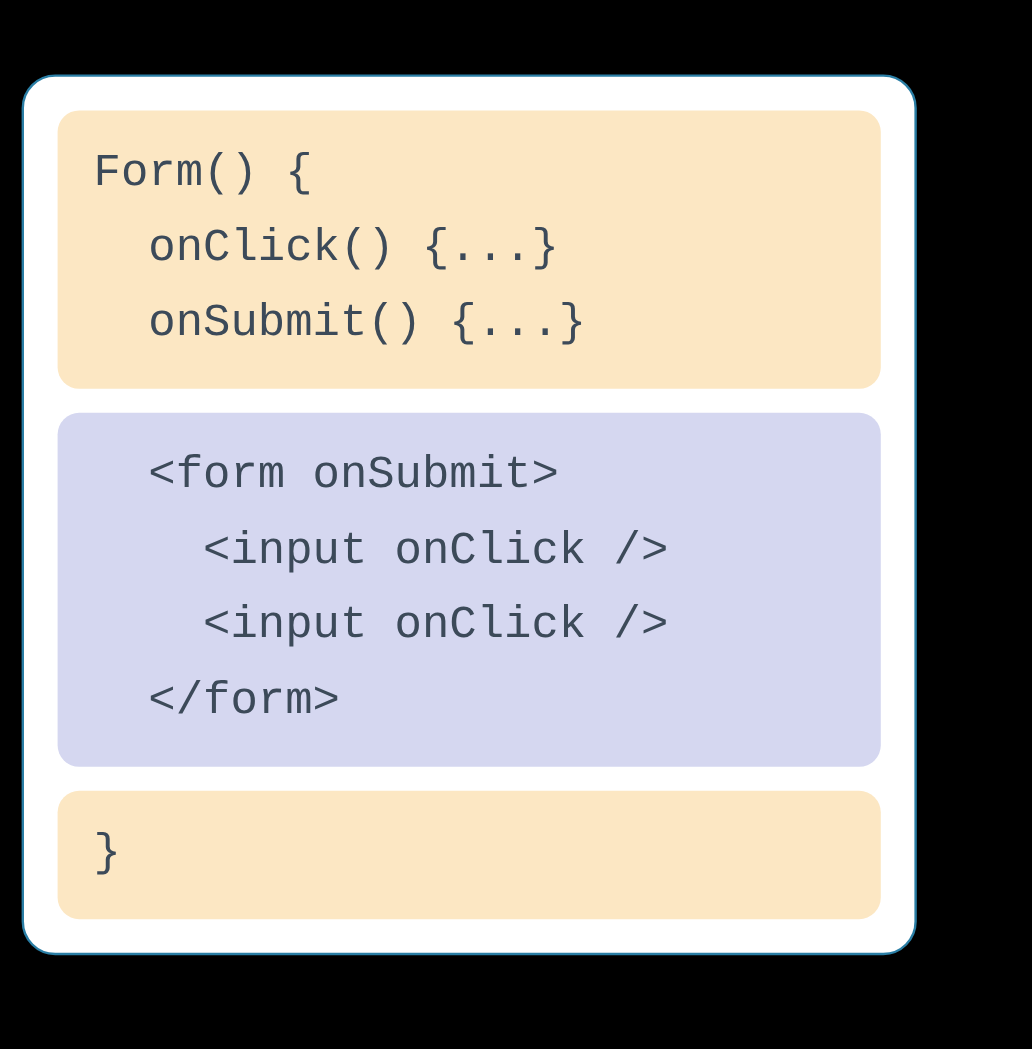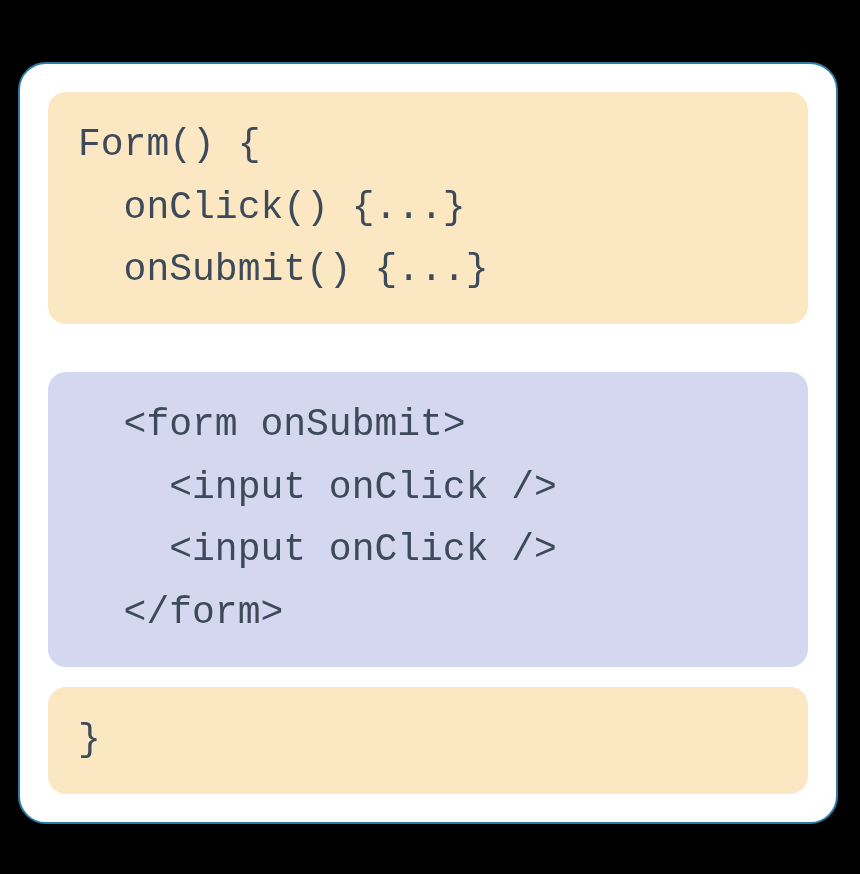--- a/index.html
+++ b/index.html
@@ -11,21 +11,21 @@
     width: 860px;
     height: 874px;
     background: #000;
     display: flex;
     align-items: flex-start;
     justify-content: flex-start;
     padding-top: 62px;
     padding-left: 18px;
   }
   .card {
-    width: 820px;
+    width: 746px;
     background: #fff;
     border: 2px solid #2a7ea5;
     border-radius: 28px;
     padding: 28px;
     display: flex;
     flex-direction: column;
     gap: 20px;
   }
   .block {
     border-radius: 18px;
@@ -34,21 +34,20 @@
     font-size: 38px;
     line-height: 1.65;
     color: #3c4a59;
     white-space: pre;
   }
   .block-orange {
     background: #fce7c3;
   }
   .block-purple {
     background: #d5d7f0;
-    margin-top: 28px;
   }
 </style>
 </head>
 <body>
 
 <div class="card">
   <div class="block block-orange">Form() {
   onClick() {...}
   onSubmit() {...}</div>
   <div class="block block-purple">  &lt;form onSubmit&gt;

